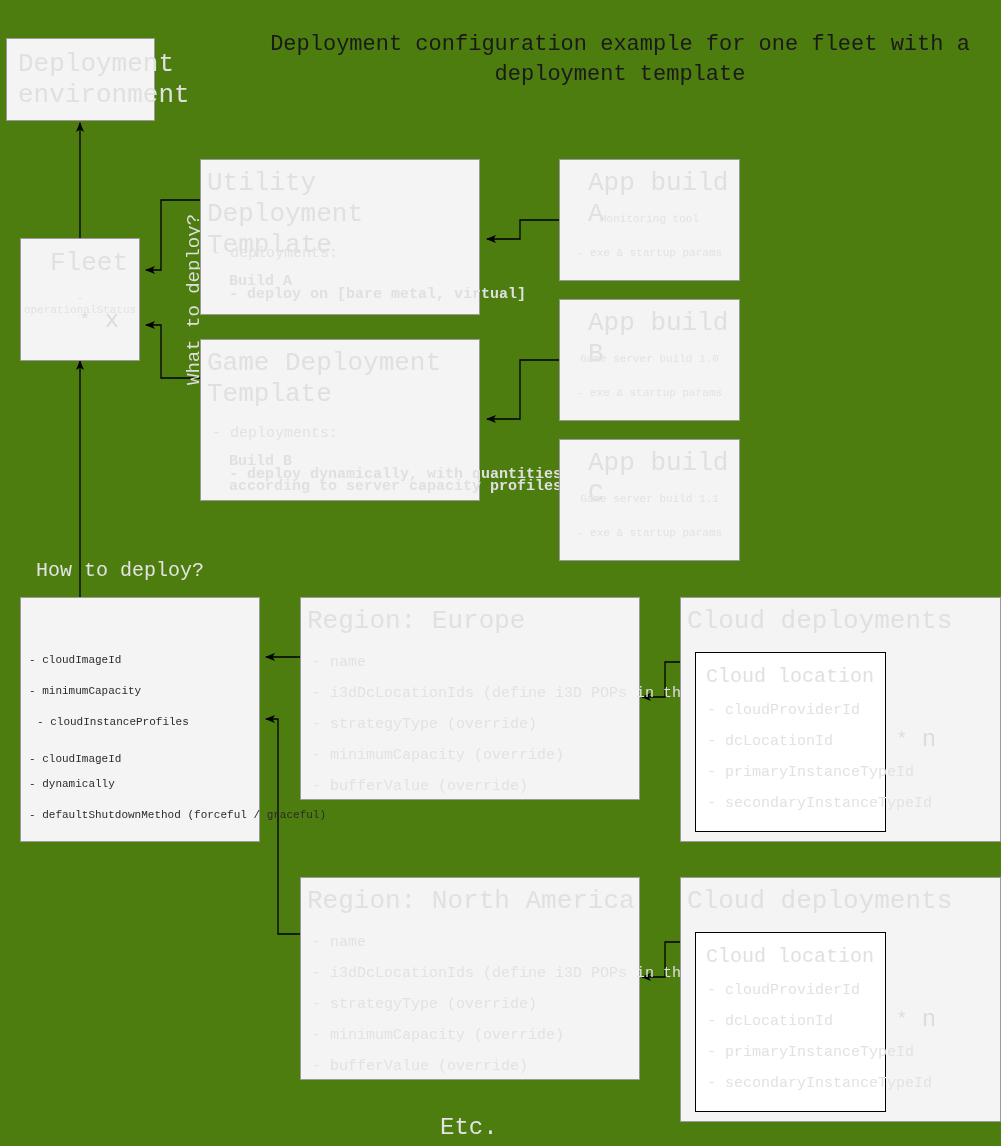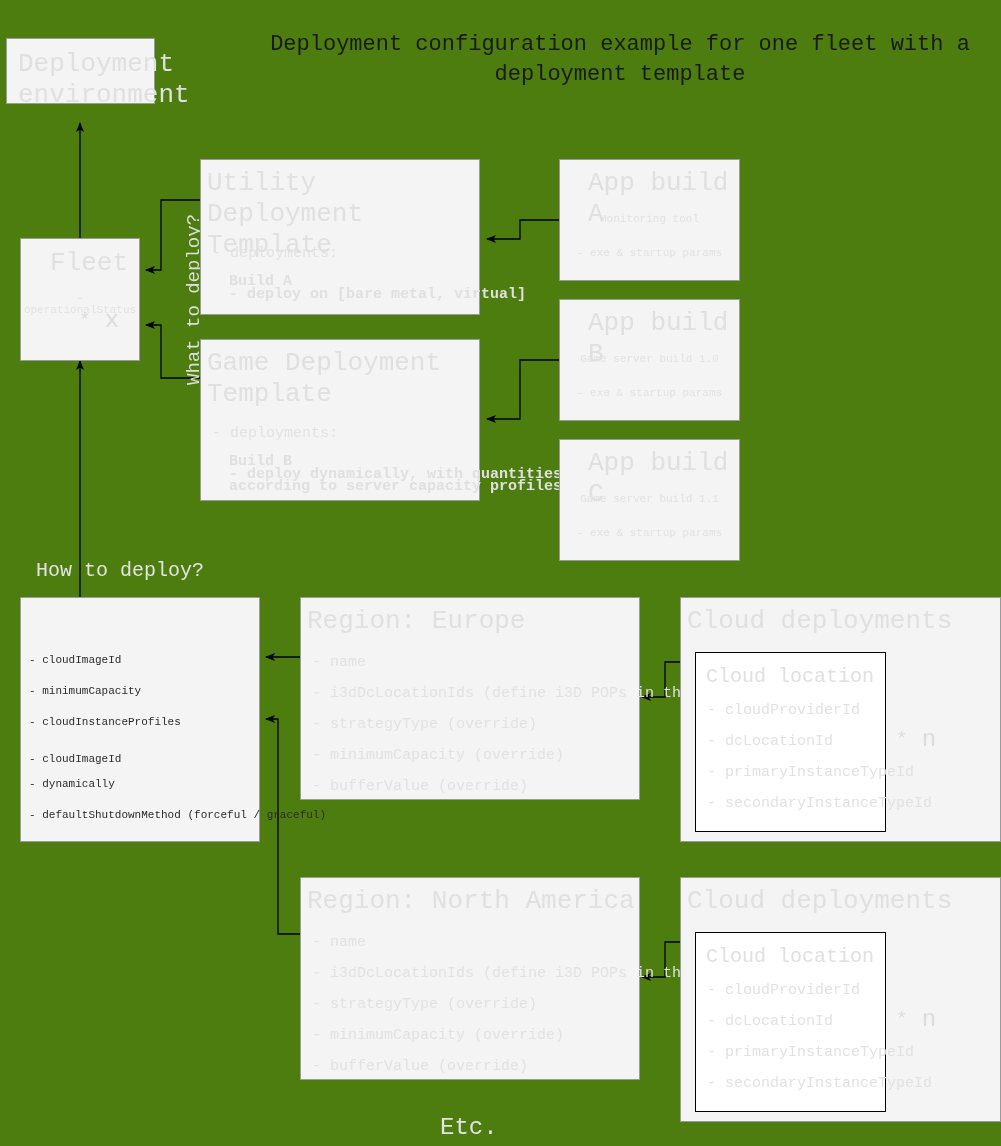--- a/index.html
+++ b/index.html
@@ -130,21 +130,21 @@
 
     <path d="M300,934 L278,934 L278,719 L266,719" stroke="#000" stroke-width="1.3" fill="none" marker-end="url(#ah)"></path>
 
     <path d="M680,662 L665,662 L665,697 L642,697" stroke="#000" stroke-width="1.3" fill="none" marker-end="url(#ah)"></path>
 
     <path d="M680,942 L665,942 L665,977 L642,977" stroke="#000" stroke-width="1.3" fill="none" marker-end="url(#ah)"></path>
   </svg>
 
   <div id="title">Deployment configuration example for one fleet with a deployment template</div>
 
-  <div class="box" style="left:6px; top:38px; width:149px; height:66px;">
+  <div class="box" style="left:6px; top:38px; width:149px; height:83px;">
     <div class="box-title" style="left:11px; top:10px;">Deployment
 environment</div>
   </div>
 
   <div class="box" style="left:20px; top:238px; width:120px; height:123px;">
     <div class="box-title" style="left:29px; top:9px;">Fleet</div>
     <div class="centered-text" style="top:53px;">- operationalStatus</div>
     <div class="mult" style="left:58px; top:68px;">
       <span class="star">*</span>
       <span>x</span>
@@ -186,21 +186,21 @@
     <div class="box-title" style="left:28px; top:8px;">App build C</div>
     <div class="centered-text" style="top:53px;">Game server build 1.1</div>
     <div class="centered-text" style="top:87px;">- exe &amp; startup params</div>
   </div>
 
   <div class="label-ghost" style="left:36px; top:559px;">How to deploy?</div>
 
   <div class="box" style="left:20px; top:597px; width:240px; height:245px;">
     <div class="attr dark" style="left:8px; top:56px;">- cloudImageId</div>
     <div class="attr dark" style="left:8px; top:87px;">- minimumCapacity</div>
-    <div class="attr dark" style="left:8px; top:118px;">- cloudInstanceProfiles</div>
+    <div class="attr dark" style="left:16px; top:118px;">- cloudInstanceProfiles</div>
     <div class="attr dark" style="left:8px; top:155px;">- cloudImageId</div>
     <div class="attr dark" style="left:8px; top:180px;">- dynamically</div>
     <div class="attr dark" style="left:8px; top:211px;">- defaultShutdownMethod (forceful / graceful)</div>
   </div>
 
   <div class="box" style="left:300px; top:597px; width:340px; height:203px;">
     <div class="box-title" style="left:6px; top:8px;">Region: Europe</div>
     <div class="attr" style="left:11px; top:56px;">- name</div>
     <div class="attr" style="left:11px; top:87px;">- i3dDcLocationIds (define i3D POPs in this region)</div>
     <div class="attr" style="left:11px; top:118px;">- strategyType (override)</div>

